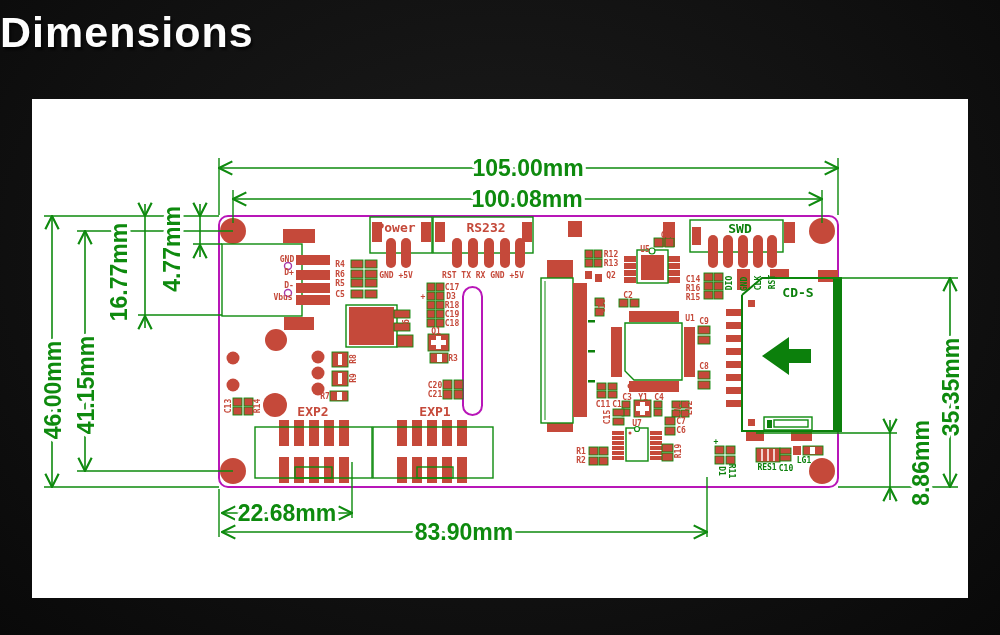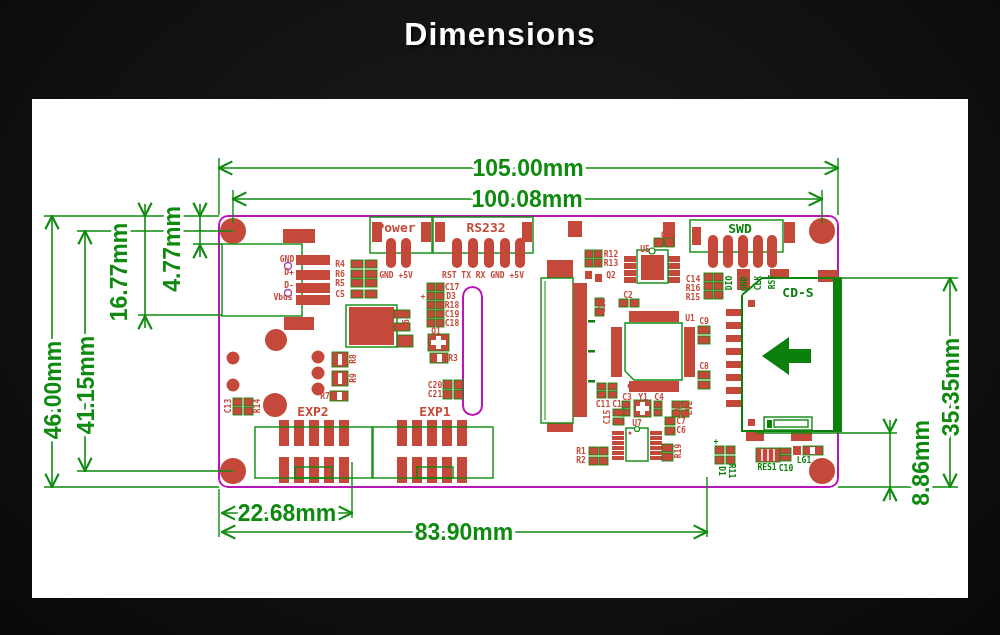--- a/index.html
+++ b/index.html
@@ -2,22 +2,22 @@
 <html><head>
 <meta charset="utf-8">
 <style>
   html,body{margin:0;padding:0;}
   body{
     width:1000px;height:635px;overflow:hidden;position:relative;
     background:radial-gradient(ellipse at 50% 40%, #1c1c1c 0%, #111 60%, #090909 100%);
     font-family:"Liberation Sans", sans-serif;
   }
   h1.title{
-    position:absolute;top:16px;left:0;width:1000px;margin:0;
-    text-align:center;color:#fdfdfd;font-size:32px;font-weight:bold;
+    position:absolute;top:8px;left:0;width:1000px;margin:0;
+    text-align:left;color:#fdfdfd;font-size:43px;font-weight:bold;
     letter-spacing:1px;text-shadow:2px 3px 2px rgba(0,0,0,.6);
     font-family:"Liberation Sans", sans-serif;
   }
   svg#drawing{position:absolute;left:0;top:0;}
   .panel{fill:#ffffff;}
   .dimline{stroke:#0e8a0e;stroke-width:1.6;fill:none;}
   .ext{stroke:#0e8a0e;stroke-width:1.4;fill:none;}
   .outline{fill:#ffffff;stroke:#b816b8;stroke-width:2;}
   .slot{fill:#ffffff;stroke:#b816b8;stroke-width:2;}
   .pad{fill:#c5493a;}

